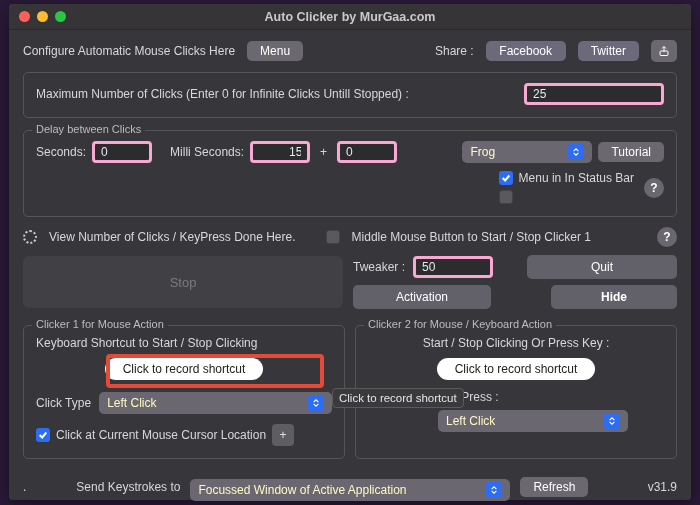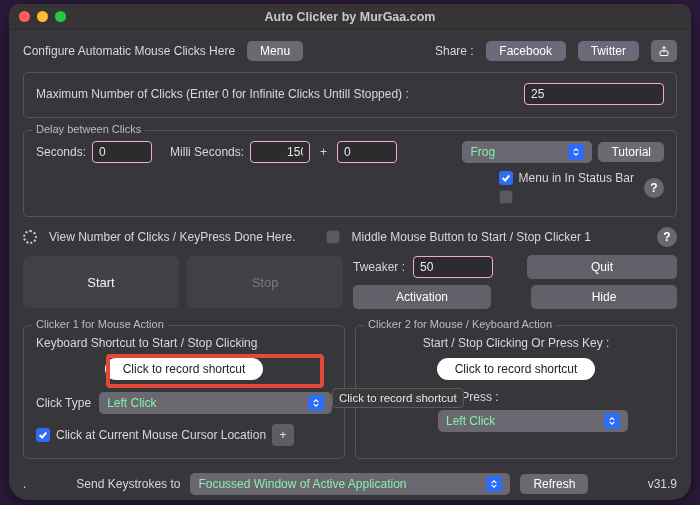--- a/index.html
+++ b/index.html
@@ -1,37 +1,37 @@
 <!DOCTYPE html>
 <html><head>
 <meta charset="utf-8">
 <style>
   * { box-sizing: border-box; margin: 0; padding: 0; font-family: -apple-system, "Helvetica Neue", Arial, sans-serif; }
   body { background: #2b1a3a; width: 700px; height: 505px; overflow: hidden; }
-  .window { width: 682px; height: 496px; margin: 4px auto; background: #37373b; border-radius: 19px; box-shadow: 0 4px 18px rgba(0,0,0,0.5); color: #d8d8da; font-size: 12px; position: relative; }
+  .window { width: 682px; height: 496px; margin: 4px auto; background: #37373b; border-radius: 3px; box-shadow: 0 4px 18px rgba(0,0,0,0.5); color: #d8d8da; font-size: 12px; position: relative; }
   .titlebar { height: 26px; background: #363436; border-top-left-radius: 10px; border-top-right-radius: 10px; display: flex; align-items: center; padding: 0 10px; border-bottom: 1px solid #2a2a2c; position: relative; }
   .traffic { display: flex; gap: 7px; }
   .dot { width: 11px; height: 11px; border-radius: 50%; }
   .dot-red { background: #ff5f57; }
   .dot-yellow { background: #febc2e; }
   .dot-green { background: #28c840; }
   .title { position: absolute; left: 0; right: 0; text-align: center; color: #c9c9cb; font-size: 12.5px; font-weight: 600; pointer-events: none; }
   .content { padding: 10px 14px 8px 14px; position: relative; }
 
   .row { display: flex; align-items: center; gap: 8px; }
   .btn { background: #6b6870; color: #fff; border: none; border-radius: 5px; padding: 3px 13px; font-size: 12px; cursor: pointer; }
   .btn-wide { min-width: 80px; }
   .share-btn { background: #6c697a; }
 
   .fieldset { border: 1px solid #555558; border-radius: 5px; padding: 10px 12px 12px 12px; margin-top: 6px; position: relative; }
   label.legend { position: absolute; top: -8px; left: 8px; background: #37373b; padding: 0 4px; color: #bdbdc0; font-size: 11px; }
 
-  .txtinput { background: #2c2c2f; border: 1px solid #f9a8d4; color: #e8e8ea; border-radius: 4px; padding: 3px 6px; font-size: 12px; height: 22px; }
-
-  .select { background: #6a6770; color: #86efac; border: none; border-radius: 5px; padding: 3px 8px; font-size: 12px; display: flex; align-items: center; justify-content: space-between; height: 22px; position: relative; }
+  .txtinput { background: #2c2c2f; border: 3px solid #f9a8d4; color: #e8e8ea; border-radius: 4px; padding: 3px 6px; font-size: 12px; height: 22px; }
+
+  .select { background: #6a6770; color: #fef9c3; border: none; border-radius: 5px; padding: 3px 8px; font-size: 12px; display: flex; align-items: center; justify-content: space-between; height: 22px; position: relative; }
   .select-arrow { background: #2d6df6; width: 16px; height: 16px; border-radius: 3px; display: flex; flex-direction: column; align-items: center; justify-content: center; margin-left: 6px; }
   .select-arrow svg { width:8px; height:8px; }
 
   .checkbox { width: 14px; height: 14px; border-radius: 3px; display: inline-flex; align-items: center; justify-content: center; flex-shrink: 0; }
   .checkbox.checked { background: #2d6df6; }
   .checkbox.unchecked { background: #5a5a5e; border: 1px solid #444; }
   .checkbox svg { width: 10px; height: 10px; stroke: #fff; stroke-width: 2.4; fill: none; }
 
   .help { width: 20px; height: 20px; border-radius: 50%; background: #6a6770; color: #fff; display: flex; align-items: center; justify-content: center; font-size: 12px; font-weight: 600; }
 
@@ -131,34 +131,33 @@
       <span>View Number of Clicks / KeyPress Done Here.</span>
       <span style="width:6px;"></span>
       <div class="checkbox unchecked"></div>
       <span>Middle Mouse Button to Start / Stop Clicker 1</span>
       <span style="flex:1;"></span>
       <div class="help">?</div>
     </div>
 
     <div class="row" style="margin-top:8px; gap:10px;">
       <div class="row" style="gap:8px; width:320px;">
-        <div class="bigbtn">Start</div>
         <div class="bigbtn disabled">Stop</div>
       </div>
       <div style="flex:1; display:flex; flex-direction:column; gap:6px;">
         <div class="row" style="">
           <span>Tweaker :</span>
           <input class="txtinput" style="width: 80px;" value="50">
           <span style="flex:1;"></span>
           <div class="actionbtn" style="width:150px;">Quit</div>
         </div>
         <div class="row" style="gap:8px;">
           <div class="actionbtn" style="width:138px;">Activation</div>
           <span style="flex:1;"></span>
-          <div class="actionbtn" style="width:146px;">Hide</div>
+          <div class="actionbtn" style="width:126px;font-weight:bold;">Hide</div>
         </div>
       </div>
     </div>
 
     <div class="row" style="margin-top:10px; gap:10px; align-items:stretch;">
       <div class="fieldset" style="flex:1; position:relative;">
         <label class="legend">Clicker 1 for Mouse Action</label>
         <div>Keyboard Shortcut to Start / Stop Clicking</div>
         <div style="height:8px;"></div>
         <div style="display:flex; justify-content:center; position:relative;">
@@ -209,21 +208,21 @@
         </div>
       </div>
     </div>
 
     <div class="tooltip" style="left:323px; top:358px;">Click to record shortcut</div>
 
     <div class="row" style="margin-top:14px; gap:10px; align-items:center;">
       <span>.</span>
       <span style="width:30px;"></span>
       <span>Send Keystrokes to</span>
-      <div class="select" style="width:320px;">
+      <div class="select" style="width:320px;margin-top:6px;">
         <span>Focussed Window of Active Application</span>
         <div class="select-arrow">
             <svg viewBox="0 0 10 10">
               <path d="M2 4 L5 1 L8 4 M2 6 L5 9 L8 6" stroke="#fff" stroke-width="1.4" fill="none"></path>
             </svg>
           </div>
       </div>
       <button class="btn">Refresh</button>
       <span style="flex:1;"></span>
       <span>v31.9</span>

